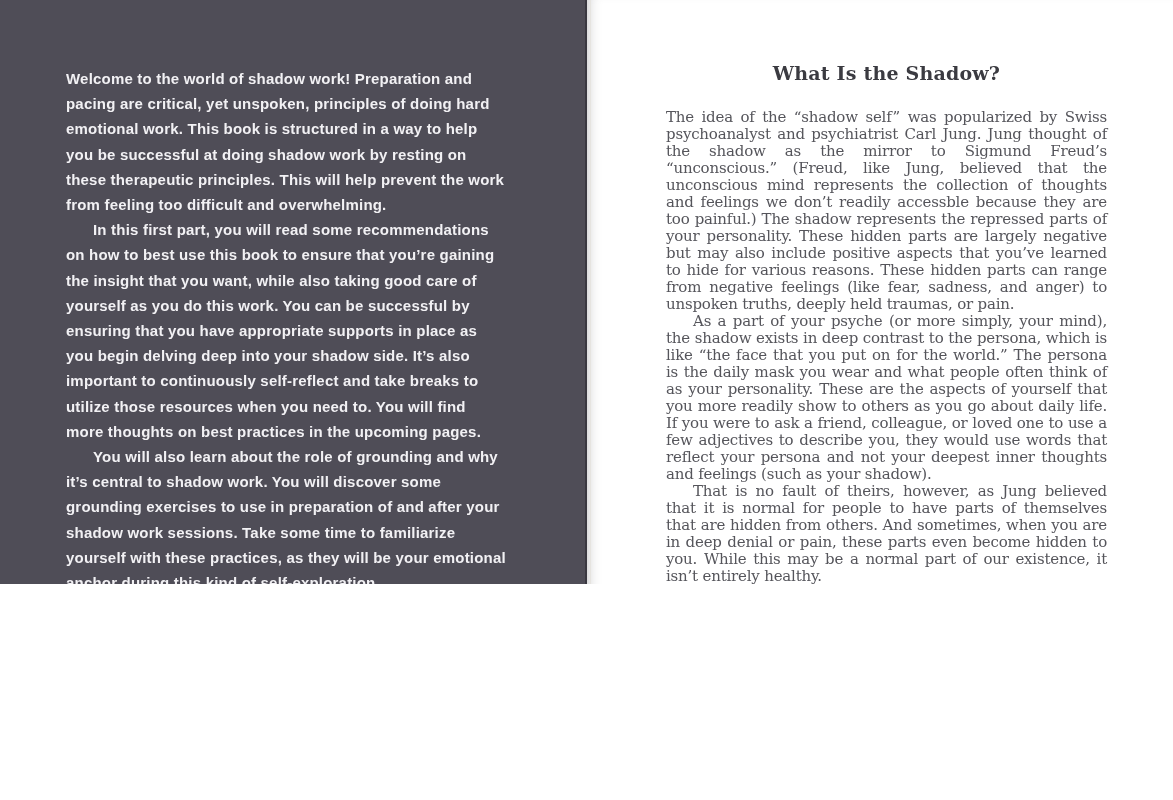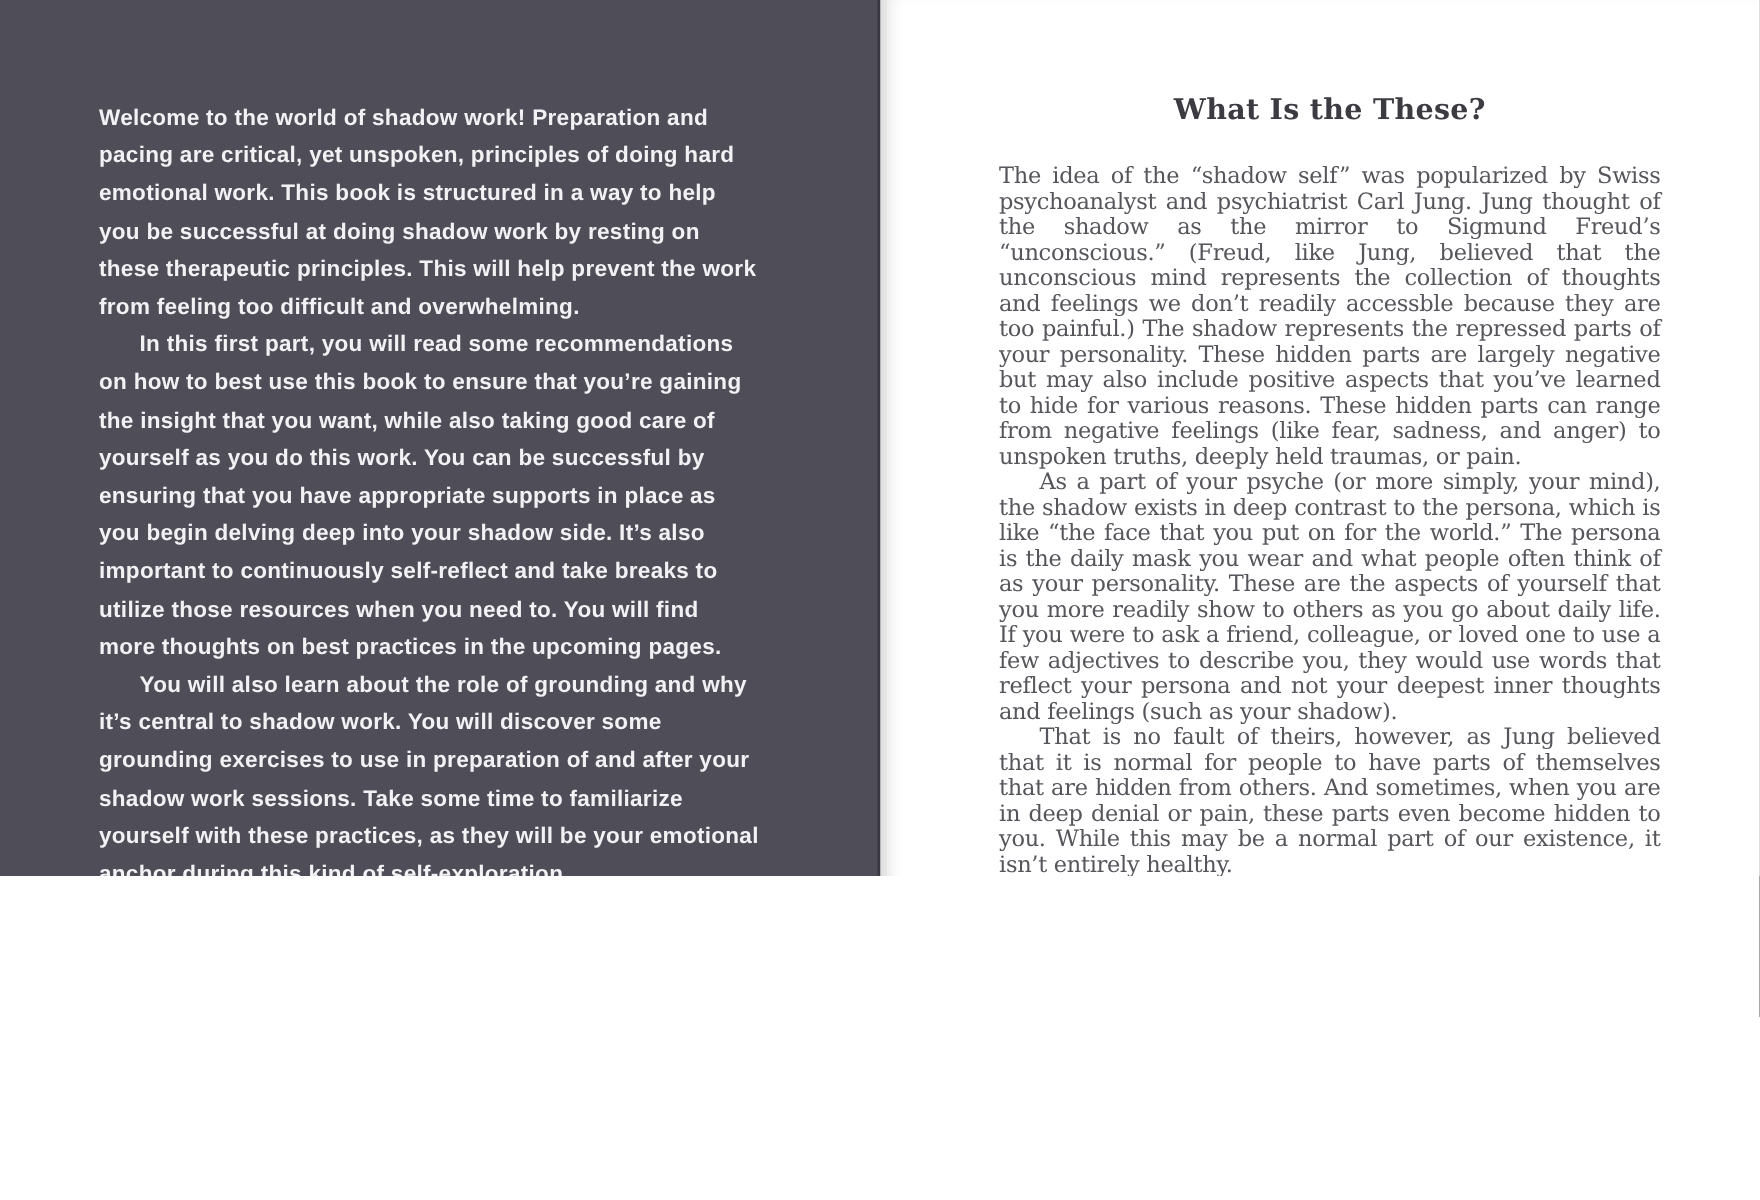--- a/index.html
+++ b/index.html
@@ -111,21 +111,21 @@
   <section class="page-left">
     <div class="left-text">
       <p>Welcome to the world of shadow work! Preparation and pacing are critical, yet unspoken, principles of doing hard emotional work. This book is structured in a way to help you be successful at doing shadow work by resting on these therapeutic principles. This will help prevent the work from feeling too difficult and overwhelming.</p>
       <p>In this first part, you will read some recommendations on how to best use this book to ensure that you’re gaining the insight that you want, while also taking good care of yourself as you do this work. You can be successful by ensuring that you have appropriate supports in place as you begin delving deep into your shadow side. It’s also important to continuously self-reflect and take breaks to utilize those resources when you need to. You will find more thoughts on best practices in the upcoming pages.</p>
       <p>You will also learn about the role of grounding and why it’s central to shadow work. You will discover some grounding exercises to use in preparation of and after your shadow work sessions. Take some time to familiarize yourself with these practices, as they will be your emotional anchor during this kind of self-exploration.</p>
     </div>
     <div class="folio-left">10</div>
   </section>
 
   <section class="page-right">
-    <h1 class="chapter-title">What Is the These?</h1>
+    <h1 class="chapter-title">What Is the Shadow?</h1>
     <div class="right-text">
       <p>The idea of the “shadow self” was popularized by Swiss psychoanalyst and psychiatrist Carl Jung. Jung thought of the shadow as the mirror to Sigmund Freud’s “unconscious.” (Freud, like Jung, believed that the unconscious mind represents the collection of thoughts and feelings we don’t readily accessble because they are too painful.) The shadow represents the repressed parts of your personality. These hidden parts are largely negative but may also include positive aspects that you’ve learned to hide for various reasons. These hidden parts can range from negative feelings (like fear, sadness, and anger) to unspoken truths, deeply held traumas, or pain.</p>
       <p>As a part of your psyche (or more simply, your mind), the shadow exists in deep contrast to the persona, which is like “the face that you put on for the world.” The persona is the daily mask you wear and what people often think of as your personality. These are the aspects of yourself that you more readily show to others as you go about daily life. If you were to ask a friend, colleague, or loved one to use a few adjectives to describe you, they would use words that reflect your persona and not your deepest inner thoughts and feelings (such as your shadow).</p>
       <p>That is no fault of theirs, however, as Jung believed that it is normal for people to have parts of themselves that are hidden from others. And sometimes, when you are in deep denial or pain, these parts even become hidden to you. While this may be a normal part of our existence, it isn’t entirely healthy.</p>
     </div>
     <div class="folio-right">
       <span class="part-label">PART ONE.</span>
       <span class="part-title">Introduction to Shadow Work</span>
       <span class="part-num">15</span>
     </div>

